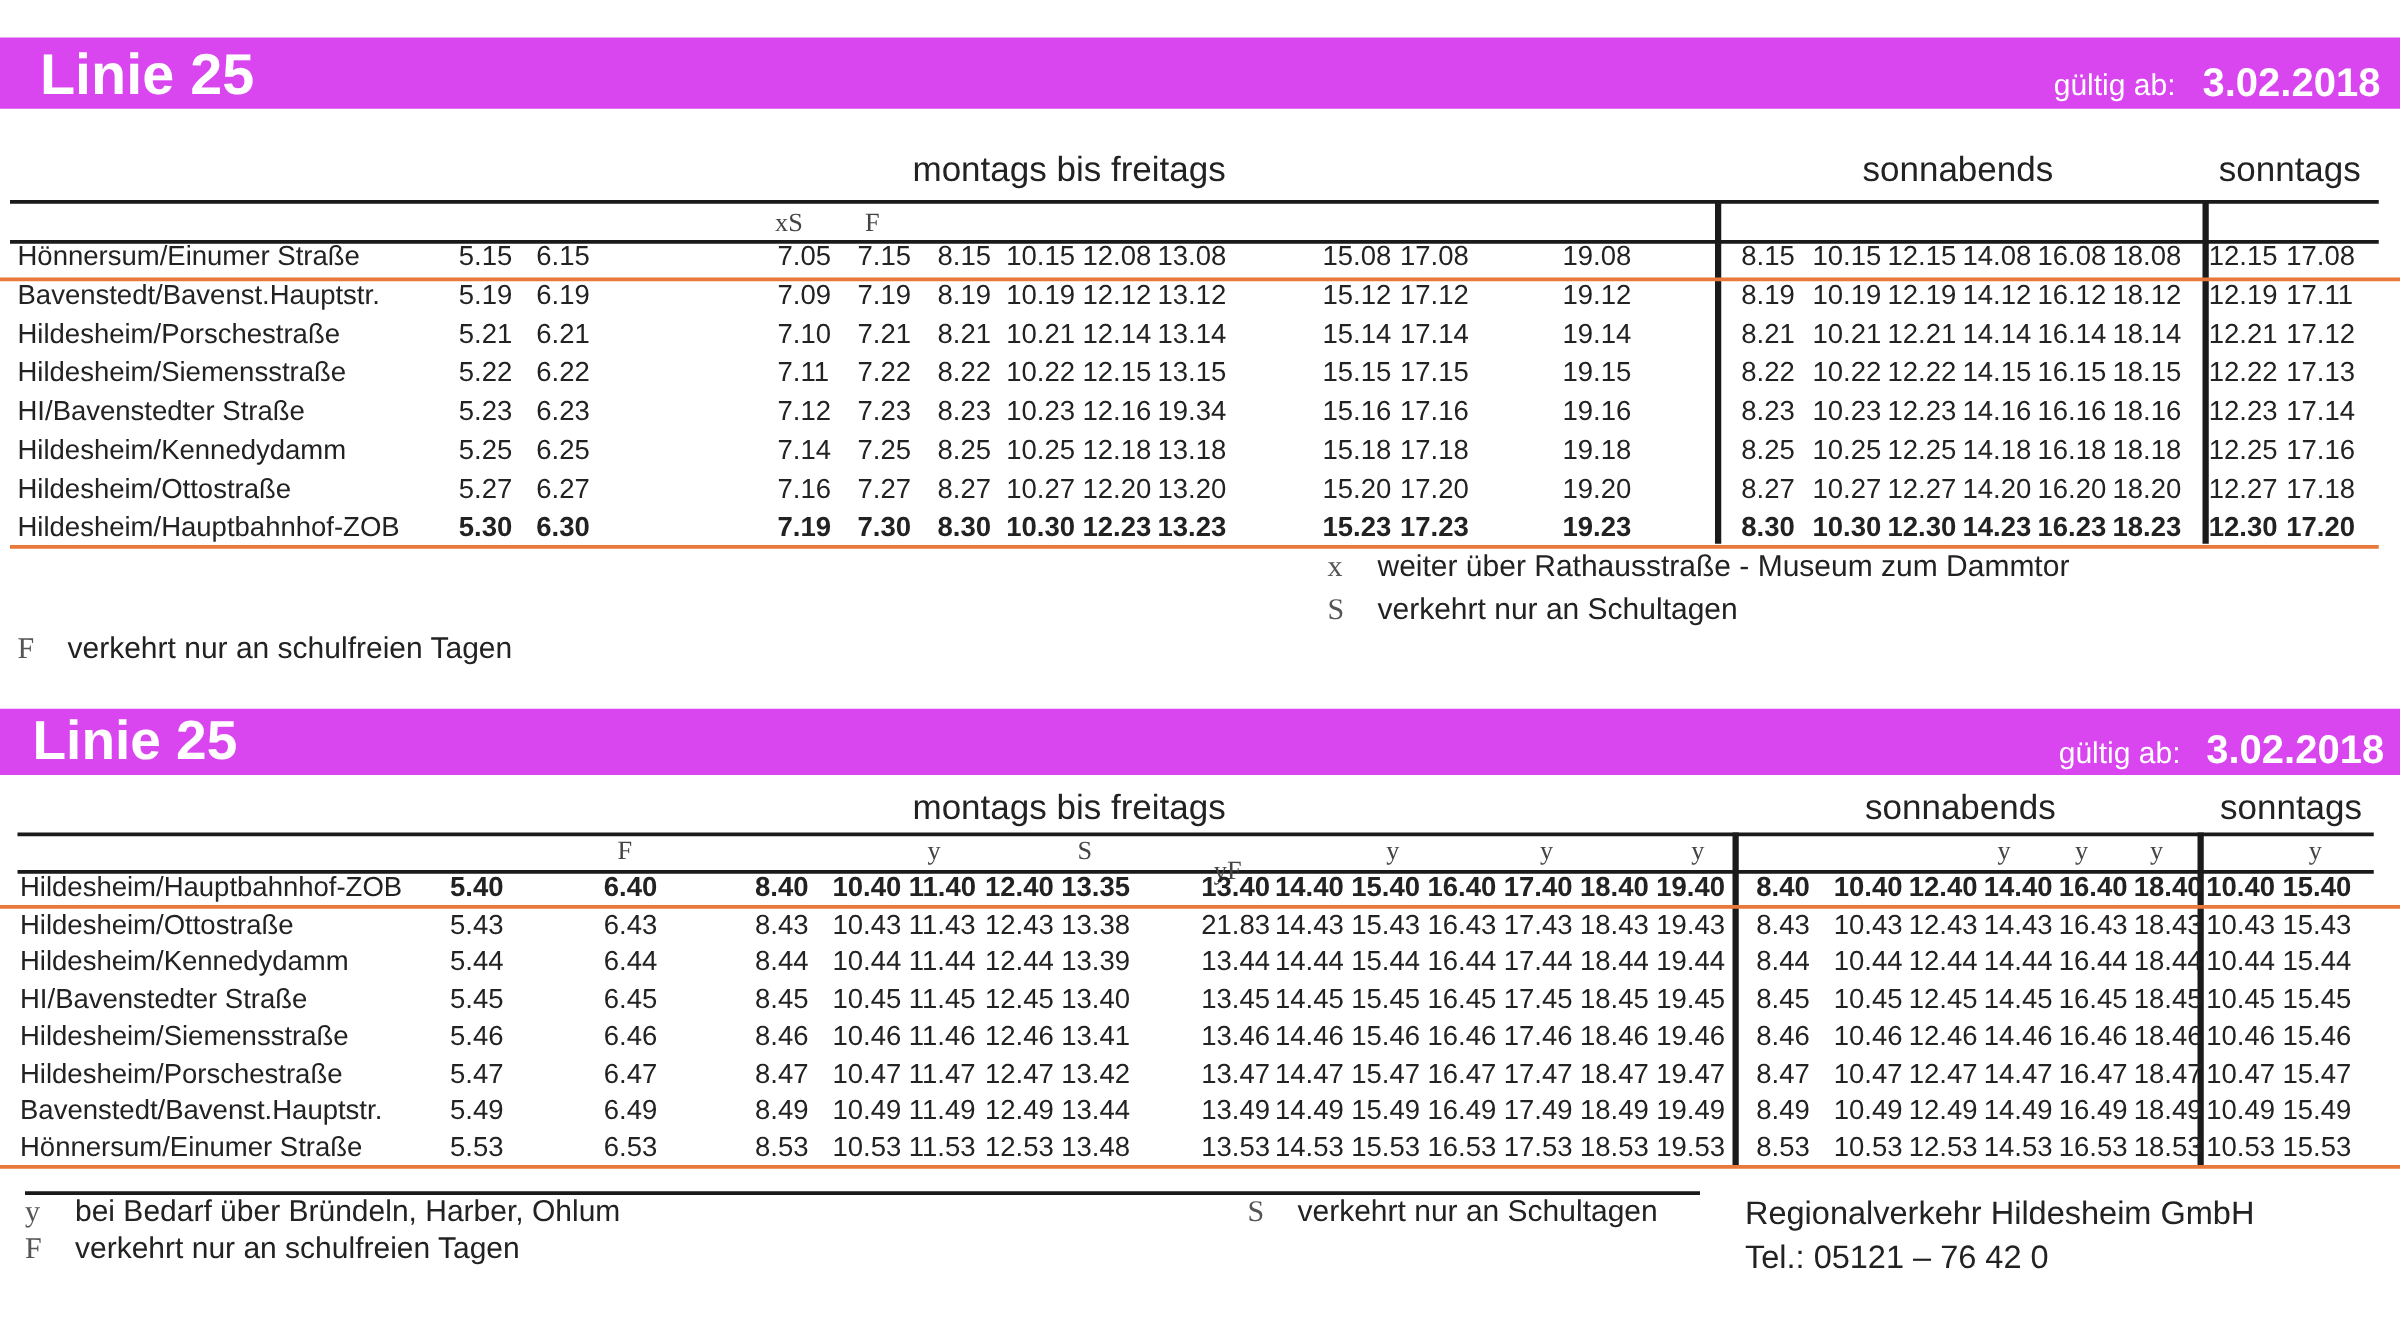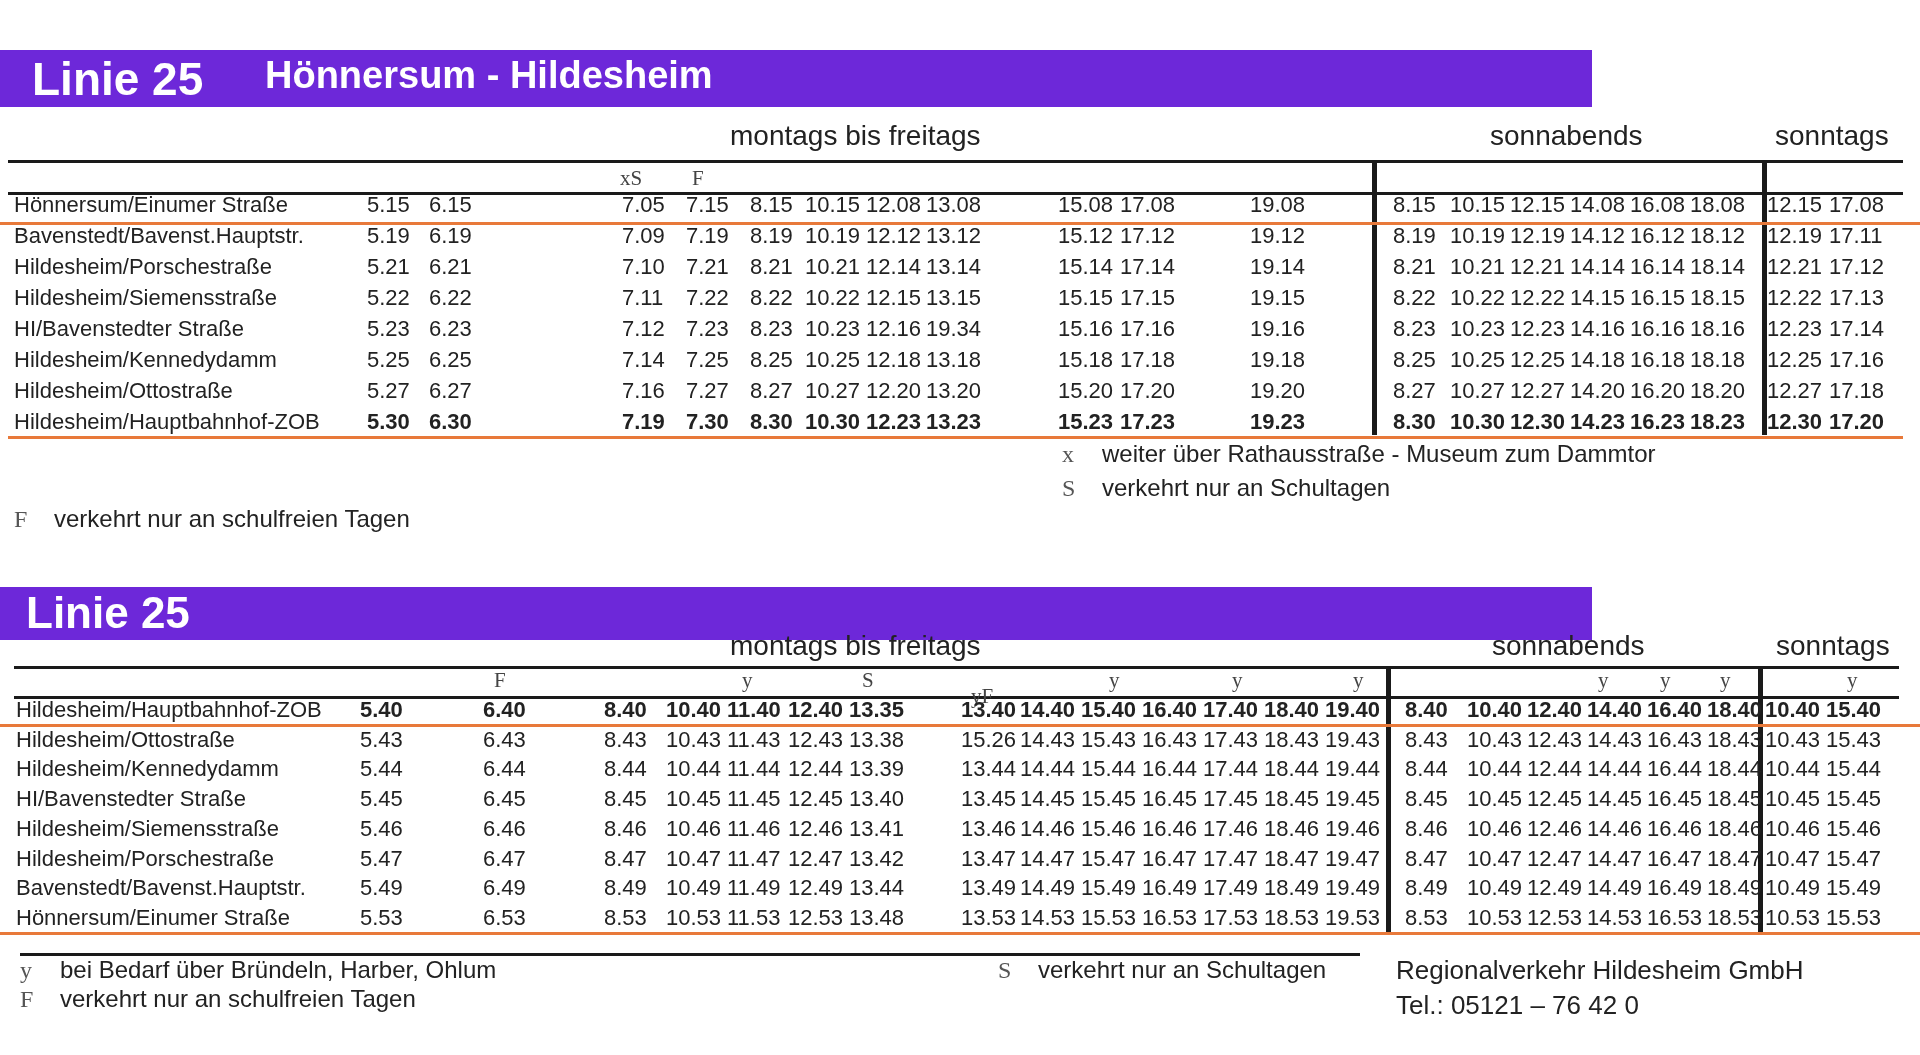--- a/index.html
+++ b/index.html
@@ -1,17 +1,17 @@
 <!DOCTYPE html>
 <html><head>
 <meta charset="utf-8">
 <style>
   html,body{margin:0;padding:0;background:#ffffff;}
   body{width:1920px;height:1055px;position:relative;overflow:hidden;font-family:"Liberation Sans",sans-serif;color:#222;}
-  .bar{position:absolute;left:0;width:1592px;background:#6d28d9;color:#fff;margin-top:20px;}
+  .bar{position:absolute;left:0;width:1920px;background:#d946ef;color:#fff;}
   .bar .line{position:absolute;font-weight:bold;}
   .bar .route{position:absolute;font-weight:bold;}
   .bar .valid-label{position:absolute;font-size:24px;}
   .bar .valid-date{position:absolute;font-weight:bold;font-size:32px;}
   .dayhdr{position:absolute;font-size:28px;color:#222;}
   .hline{position:absolute;height:3px;background:#1a1a1a;}
   .vline{position:absolute;width:5px;background:#1a1a1a;}
   .oline{position:absolute;height:3px;background:#e8793a;}
   .cell{position:absolute;font-size:22px;white-space:nowrap;}
   .stop{position:absolute;font-size:22px;white-space:nowrap;}
@@ -19,21 +19,20 @@
   .bold{font-weight:bold;}
   .note{position:absolute;font-size:24px;white-space:nowrap;color:#222;}
   .note .sym{font-family:"Liberation Serif",serif;color:#555;display:inline-block;width:40px;}
   .company{position:absolute;font-size:26px;color:#222;}
 </style>
 </head>
 <body>
 
 <div class="bar" style="top:30px;height:57px;">
   <span class="line" style="left:32px;top:2px;font-size:46px;">Linie 25</span>
-  <span class="route" style="left:265px;top:4px;font-size:38px;">Hönnersum - Hildesheim</span>
   <span class="valid-label" style="left:1643px;top:25px;">gültig ab:</span>
   <span class="valid-date" style="left:1762px;top:18px;">3.02.2018</span>
 </div>
 
 <span class="dayhdr" style="left:730px;top:120px;">montags bis freitags</span>
 <span class="dayhdr" style="left:1490px;top:120px;">sonnabends</span>
 <span class="dayhdr" style="left:1775px;top:120px;">sonntags</span>
 
 <div class="hline" style="left:8px;top:160px;width:1895px;"></div>
 <div class="hline" style="left:8px;top:192px;width:1895px;"></div>
@@ -276,21 +275,21 @@
     <span class="cell bold" style="left: 1765px; top: 697px;">10.40</span>
     <span class="cell bold" style="left: 1826px; top: 697px;">15.40</span>
     <span class="stop" style="left: 16px; top: 727px;">Hildesheim/Ottostraße</span>
     <span class="cell" style="left: 360px; top: 727px;">5.43</span>
     <span class="cell" style="left: 483px; top: 727px;">6.43</span>
     <span class="cell" style="left: 604px; top: 727px;">8.43</span>
     <span class="cell" style="left: 666px; top: 727px;">10.43</span>
     <span class="cell" style="left: 727px; top: 727px;">11.43</span>
     <span class="cell" style="left: 788px; top: 727px;">12.43</span>
     <span class="cell" style="left: 849px; top: 727px;">13.38</span>
-    <span class="cell" style="left: 961px; top: 727px;">15.26</span>
+    <span class="cell" style="left: 961px; top: 727px;">21.83</span>
     <span class="cell" style="left: 1020px; top: 727px;">14.43</span>
     <span class="cell" style="left: 1081px; top: 727px;">15.43</span>
     <span class="cell" style="left: 1142px; top: 727px;">16.43</span>
     <span class="cell" style="left: 1203px; top: 727px;">17.43</span>
     <span class="cell" style="left: 1264px; top: 727px;">18.43</span>
     <span class="cell" style="left: 1325px; top: 727px;">19.43</span>
     <span class="cell" style="left: 1405px; top: 727px;">8.43</span>
     <span class="cell" style="left: 1467px; top: 727px;">10.43</span>
     <span class="cell" style="left: 1527px; top: 727px;">12.43</span>
     <span class="cell" style="left: 1587px; top: 727px;">14.43</span>

